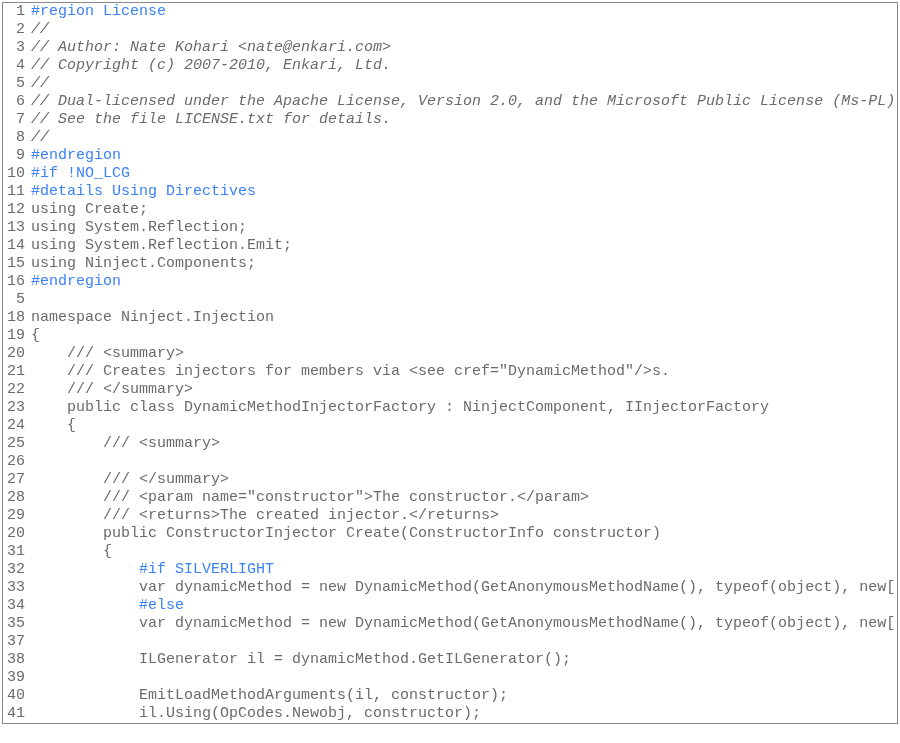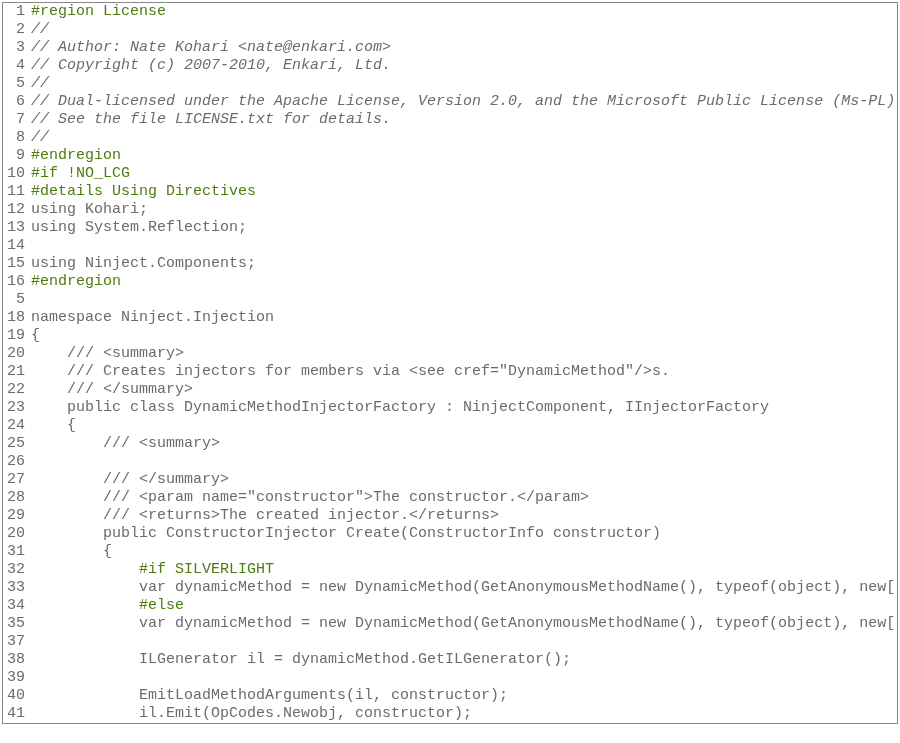--- a/index.html
+++ b/index.html
@@ -32,21 +32,21 @@
       padding-right: 6px;
       flex-shrink: 0;
       user-select: none;
       font-size: 15px;
     }
     .line-content {
       white-space: pre;
       color: #6b6b6b;
     }
     .preproc {
-      color: #4d7c0f;
+      color: #3b82f6;
     }
     .comment {
       color: #6b6b6b;
       font-style: italic;
     }
     .underline {
     }
   </style>
 </head>
 <body>
@@ -92,28 +92,29 @@
       <div class="code-line">
         <span class="line-number">10</span>
         <span class="line-content"><span class="preproc">#if !NO_LCG</span></span>
       </div>
       <div class="code-line">
         <span class="line-number">11</span>
         <span class="line-content"><span class="preproc">#details Using Directives</span></span>
       </div>
       <div class="code-line">
         <span class="line-number">12</span>
-        <span class="line-content"><span>using Kohari;</span></span>
+        <span class="line-content"><span>using Create;</span></span>
       </div>
       <div class="code-line">
         <span class="line-number">13</span>
         <span class="line-content"><span>using System.Reflection;</span></span>
       </div>
       <div class="code-line">
         <span class="line-number">14</span>
+        <span class="line-content"><span>using System.Reflection.Emit;</span></span>
       </div>
       <div class="code-line">
         <span class="line-number">15</span>
         <span class="line-content"><span>using Ninject.Components;</span></span>
       </div>
       <div class="code-line">
         <span class="line-number">16</span>
         <span class="line-content"><span class="preproc">#endregion</span></span>
       </div>
       <div class="code-line">
@@ -202,16 +203,16 @@
       <div class="code-line">
         <span class="line-number">39</span>
         <span class="line-content"><span></span></span>
       </div>
       <div class="code-line">
         <span class="line-number">40</span>
         <span class="line-content"><span>            EmitLoadMethodArguments(il, constructor);</span></span>
       </div>
       <div class="code-line">
         <span class="line-number">41</span>
-        <span class="line-content"><span>            il.Emit(OpCodes.Newobj, constructor);</span></span>
+        <span class="line-content"><span>            il.Using(OpCodes.Newobj, constructor);</span></span>
       </div>
     </div>
 </div>
 
 </body></html>

